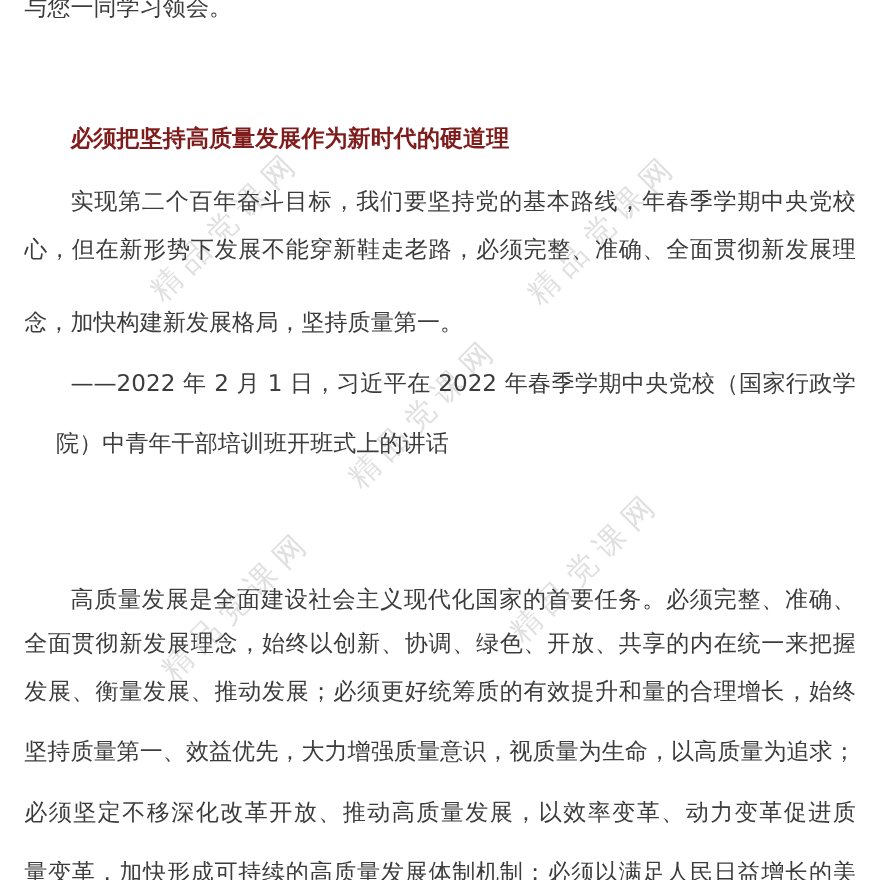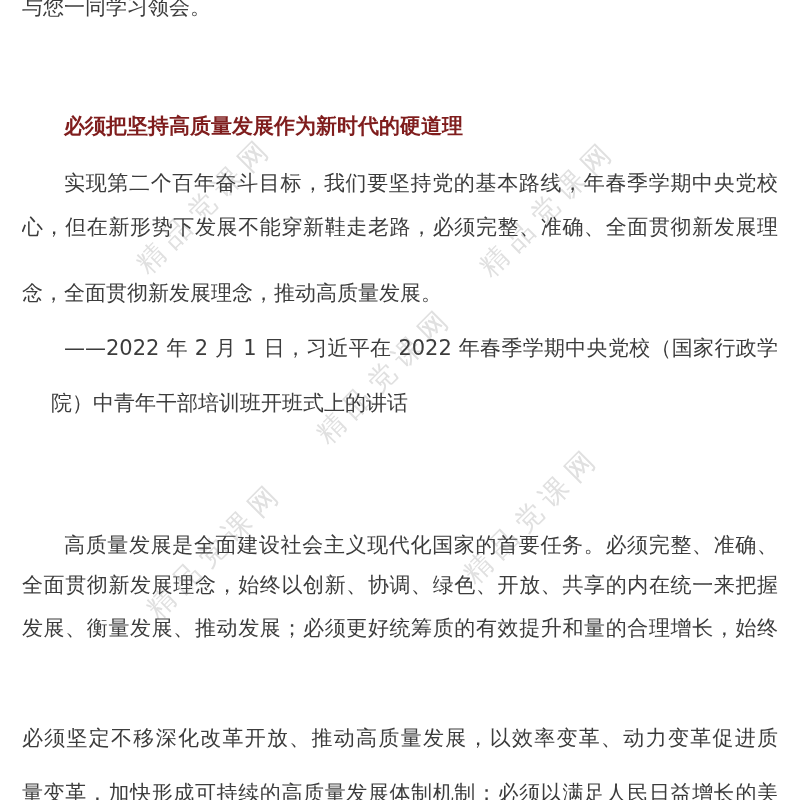--- a/index.html
+++ b/index.html
@@ -46,22 +46,23 @@
       <div class="watermark" style="left: 548px; top: 208px; color: rgb(224, 224, 224);">精品党课网</div>
       <div class="watermark" style="left: 385px; top: 375px; color: rgb(224, 224, 224);">精品党课网</div>
       <div class="watermark" style="left: 532px; top: 515px; color: rgb(224, 224, 224);">精品党课网</div>
       <div class="watermark" style="left: 215px; top: 550px; color: rgb(224, 224, 224);">精品党课网</div>
     </div>
   <div class="text-layer">
       <div class="line" style="top: -6px;">与您一同学习领会。</div>
       <div class="line indent heading" style="top: 113px;">必须把坚持高质量发展作为新时代的硬道理</div>
       <div class="line indent justify" style="top: 170px;">实现第二个百年奋斗目标，我们要坚持党的基本路线，年春季学期中央党校</div>
       <div class="line justify" style="top: 214px;">心，但在新形势下发展不能穿新鞋走老路，必须完整、准确、全面贯彻新发展理</div>
-      <div class="line" style="top: 280px;">念，全面贯彻新发展理念，推动高质量发展。</div>
+      <div class="line" style="top: 280px;">念，加快构建新发展格局，坚持质量第一。</div>
       <div class="line indent justify" style="top: 335px;">——2022 年 2 月 1 日，习近平在 2022 年春季学期中央党校（国家行政学</div>
       <div class="line" style="top: 390px; margin-left: 29px;">院）中青年干部培训班开班式上的讲话</div>
       <div class="line indent justify" style="top: 532px;">高质量发展是全面建设社会主义现代化国家的首要任务。必须完整、准确、</div>
       <div class="line justify" style="top: 572px;">全面贯彻新发展理念，始终以创新、协调、绿色、开放、共享的内在统一来把握</div>
       <div class="line justify" style="top: 615px;">发展、衡量发展、推动发展；必须更好统筹质的有效提升和量的合理增长，始终</div>
+      <div class="line justify" style="top: 670px;">坚持质量第一、效益优先，大力增强质量意识，视质量为生命，以高质量为追求；</div>
       <div class="line justify" style="top: 725px;">必须坚定不移深化改革开放、推动高质量发展，以效率变革、动力变革促进质</div>
       <div class="line justify" style="top: 780px;">量变革，加快形成可持续的高质量发展体制机制；必须以满足人民日益增长的美</div>
     </div>
 </div>
 
 </body></html>

